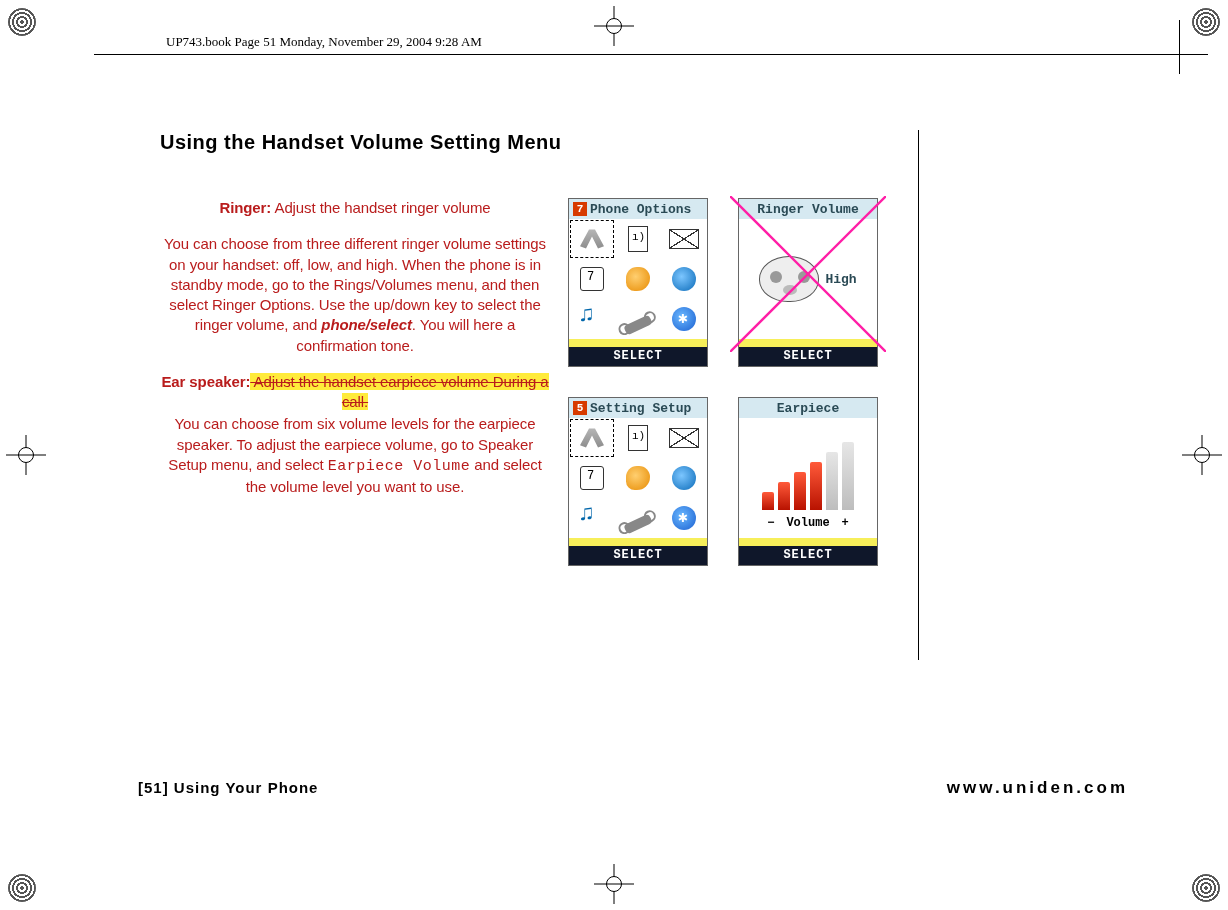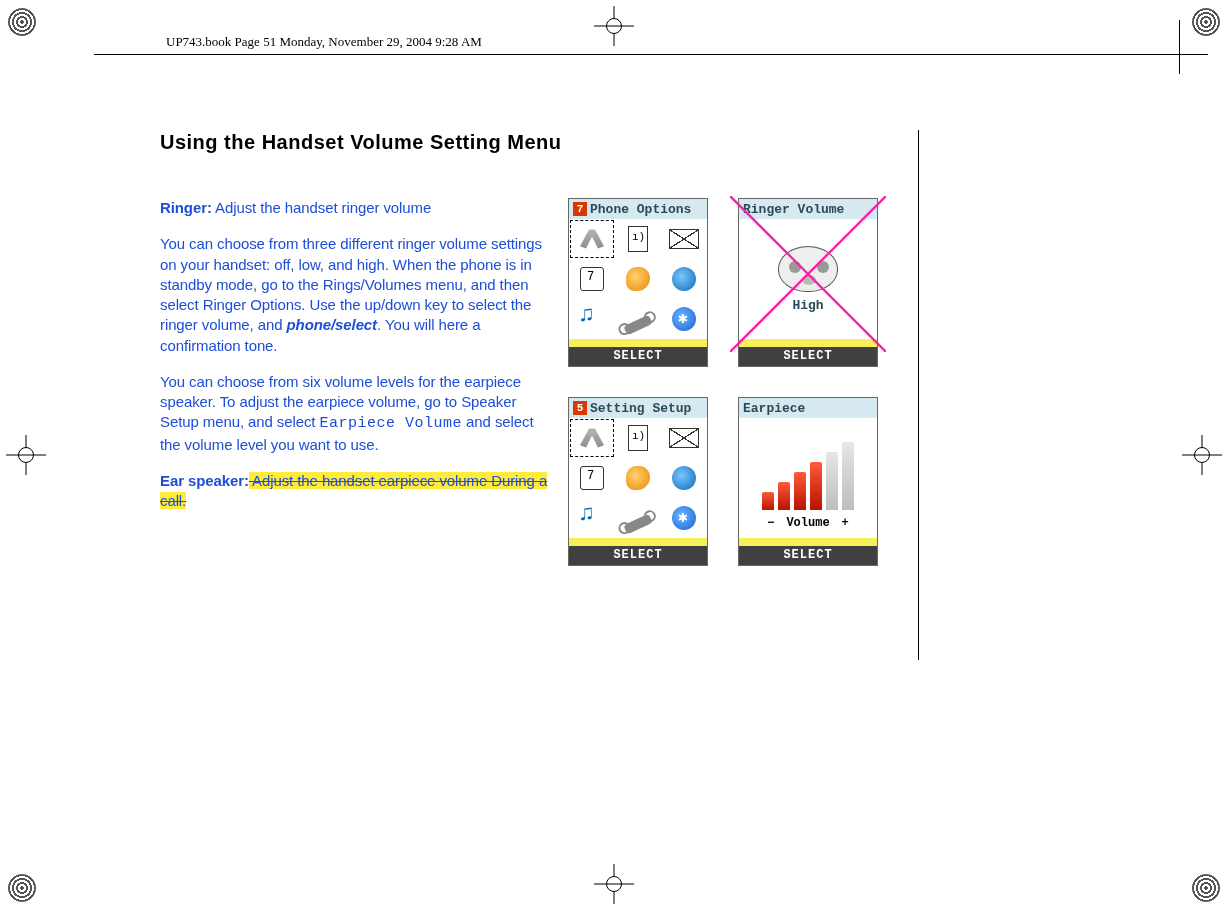--- a/index.html
+++ b/index.html
@@ -27,36 +27,36 @@
   .corner-tr-h { position:absolute; top:54px; right:20px; width:36px; height:1px; background:#000; }
 
   .header-note { position:absolute; top:34px; left:130px; font: 13px/1.2 "Times New Roman", serif; color:#000;margin-left:36px; }
 
   .content { position:absolute; top:130px; left:160px; width:748px; }
   .vrule { position:absolute; top:130px; left:918px; width:1px; height:530px; background:#000; }
 
   h1.title { font: bold 20px/1.2 Verdana, Arial, sans-serif; letter-spacing: .5px; color:#000; margin-bottom: 44px; }
 
   .cols { display:flex; gap:18px; }
-  .textcol { width: 390px; font: 15px/1.35 Verdana, Arial, sans-serif; color:#1d4ed8; letter-spacing: -.1px; }
+  .textcol { width: 390px; font: 15px/1.35 Verdana, Arial, sans-serif; color:#b91c1c; letter-spacing: -.1px; text-align: center; }
   .textcol p { margin-bottom: 16px; }
   .bold { font-weight: 700; }
   .italicbold { font-weight: 700; font-style: italic; }
   .hl { background: #ffeb3b; text-decoration: line-through; }
   .pixelfont { font-family: "Courier New", monospace; letter-spacing: .5px; }
 
   .figcol { flex:1; display:flex; flex-direction:column; gap:30px; padding-top: 0; }
   .figrow { display:flex; gap:30px; align-items:flex-start; }
 
   .phone-screen { width: 140px; border:1px solid #666; background:#fff; font-family: "Courier New", monospace; font-size:13px; color:#000; position:relative; }
   .phone-screen .titlebar { background:#d6e9f1; padding:2px 4px; height:20px; display:flex; align-items:center; gap:3px; color:#2a4a55; font-weight:bold; }
   .phone-screen .titlebar .num { background:#d73a00; color:#fff; font-size:11px; width:14px; height:14px; display:inline-flex; align-items:center; justify-content:center; }
   .phone-screen .body { height: 120px; position:relative; }
   .phone-screen .yellowbar { background:#f7ef5a; height:8px; }
-  .phone-screen .footer { background:#404040; color:#fff; text-align:center; font-weight:bold; letter-spacing:1px; padding:2px 0 3px; font-size:12px; }
+  .phone-screen .footer { background:#0f172a; color:#fff; text-align:center; font-weight:bold; letter-spacing:1px; padding:2px 0 3px; font-size:12px; }
 
   .icon-grid { display:grid; grid-template-columns: repeat(3, 1fr); grid-template-rows: repeat(3, 1fr); height:100%; }
   .icon-grid .cell { display:flex; align-items:center; justify-content:center; }
   .ic { width:30px; height:24px; display:inline-block; }
   .ic-handset { background: linear-gradient(#bbb,#888); clip-path: polygon(10% 80%, 40% 10%, 60% 10%, 90% 80%, 70% 90%, 50% 40%, 30% 90%); }
   .ic-doc { background:#fff; border:1px solid #333; position:relative; width:20px; height:26px; }
   .ic-doc::after { content:"ı)"; position:absolute; top:4px; left:3px; font-size:11px; }
   .ic-env { width:30px; height:20px; background:#fff; border:1px solid #333; position:relative; }
   .ic-env::before { content:""; position:absolute; inset:0; background:linear-gradient(to bottom right, transparent 48%, #333 48% 52%, transparent 52%), linear-gradient(to bottom left, transparent 48%, #333 48% 52%, transparent 52%); }
   .ic-note { width:24px; height:24px; background:#fff; border:1px solid #333; border-radius:3px; position:relative; }
@@ -65,41 +65,41 @@
   .ic-globe { width:24px; height:24px; background: radial-gradient(circle at 40% 40%, #7cc6ff, #0a6ab8); border-radius:50%; }
   .ic-music { width:24px; height:24px; position:relative; }
   .ic-music::before { content:"♫"; font-size:22px; position:absolute; top:-4px; left:0; color:#06a; }
   .ic-wrench { width:28px; height:10px; background:#888; border-radius:4px; transform: rotate(-25deg); position:relative; top:6px; }
   .ic-wrench::before, .ic-wrench::after { content:""; position:absolute; width:8px;height:8px; border:2px solid #888; border-radius:50%; top:-3px; }
   .ic-wrench::before { left:-6px; } .ic-wrench::after { right:-6px; }
   .ic-bt { width:24px;height:24px; background: radial-gradient(circle at 40% 40%, #6ab8ff, #1a5fd0); border-radius:50%; position:relative; }
   .ic-bt::after { content:"✱"; color:#fff; position:absolute; top:1px; left:6px; font-size:16px; }
   .sel-border { outline:1px dashed #000; outline-offset:-2px; }
 
-  .ringer-vol .body { display:flex; flex-direction:column; align-items:center; justify-content:center; gap:6px; }
+  .ringer-vol .body { display:flex; align-items:center; justify-content:center; gap:6px; }
   .clownface { width:60px; height:46px; border:1px solid #555; border-radius:50% 50% 48% 48%; background:#eee; position:relative; }
   .clownface::before { content:""; position:absolute; width:12px;height:12px; background:#999; border-radius:50%; top:14px; left:10px; box-shadow: 28px 0 #999; }
   .clownface::after { content:""; position:absolute; width:14px;height:10px; background:#bbb; border-radius:50%; bottom:6px; left:23px; }
   .volume-level { font-weight:bold; color:#2a4a55; }
   .bigx { position:absolute; inset:-2px -8px; pointer-events:none; }
   .bigx line { stroke:#ff1ea6; stroke-width:1.5; }
 
   .earpiece .body { display:flex; flex-direction:column; align-items:center; justify-content:flex-end; gap:6px; padding:6px 6px 8px; }
   .bars { display:flex; gap:4px; align-items:flex-end; height:60px; }
   .bar { width:12px; background: linear-gradient(#ff5a3a,#b81200); border-radius:2px 2px 0 0; }
   .b1{height:18px;} .b2{height:28px;} .b3{height:38px;} .b4{height:48px;} .b5{height:58px; background: linear-gradient(#e6e6e6,#bdbdbd);} .b6{height:68px; background: linear-gradient(#e6e6e6,#bdbdbd);}
   .vol-row { display:flex; align-items:center; gap:12px; font-weight:bold; font-size:12px; }
 
   .tri { font-size:10px; vertical-align:middle; display:inline-block; }
 
   .footer-row { position:absolute; left:138px; right:100px; bottom:114px; display:flex; justify-content:space-between; align-items:baseline; }
   .footer-left { font: bold 15px/1 Verdana, Arial, sans-serif; letter-spacing: 1px; color:#000; }
   .footer-right { font: bold 17px/1 Verdana, Arial, sans-serif; letter-spacing: 3px; color:#000; }
 
-  .earpiece .titlebar, .ringer-vol .titlebar { justify-content:flex-start; }
+  .earpiece .titlebar, .ringer-vol .titlebar { justify-content:center; }
 
   .crossed-wrap { position:relative; }
 </style>
 </head>
 <body>
 
 <div class="page">
 
   <div class="reg tl"></div>
   <div class="reg tr"></div>
@@ -131,25 +131,25 @@
 
     <div class="cols">
       <div class="textcol">
         <p>
           <span class="bold">Ringer:</span><span> Adjust the handset ringer volume</span>
         </p>
         <p>
           <span>You can choose from three different ringer volume settings on your handset: off, low, and high. When the phone is in standby mode, go to the Rings/Volumes menu, and then select Ringer Options. Use the up/down key to select the ringer volume, and </span><span class="italicbold">phone/select</span><span>. You will here a confirmation tone.</span>
         </p>
 
+        <p style="margin-bottom:2px;">
+          <span class="bold">Ear speaker:</span><span class="hl"> Adjust the handset earpiece volume During a call.</span>
+        </p>
         <p>
           <span>You can choose from six volume levels for the earpiece speaker. To adjust the earpiece volume, go to Speaker Setup menu, and select </span><span class="pixelfont">Earpiece Volume</span><span> and select the volume level you want to use.</span>
-        </p>
-        <p style="margin-bottom:2px;">
-          <span class="bold">Ear speaker:</span><span class="hl"> Adjust the handset earpiece volume During a call.</span>
         </p>
       </div>
 
       <div class="figcol">
 
         <div class="figrow">
 
           <div class="phone-screen">
             <div class="titlebar">
               <span class="num">7</span>
@@ -272,14 +272,18 @@
             </div>
             <div class="yellowbar"></div>
             <div class="footer">SELECT</div>
           </div>
         </div>
 
       </div>
     </div>
   </div>
 
+  <div class="footer-row">
+    <div class="footer-left">[51] Using Your Phone</div>
+    <div class="footer-right">www.uniden.com</div>
+  </div>
 
 </div>
 
 </body></html>

